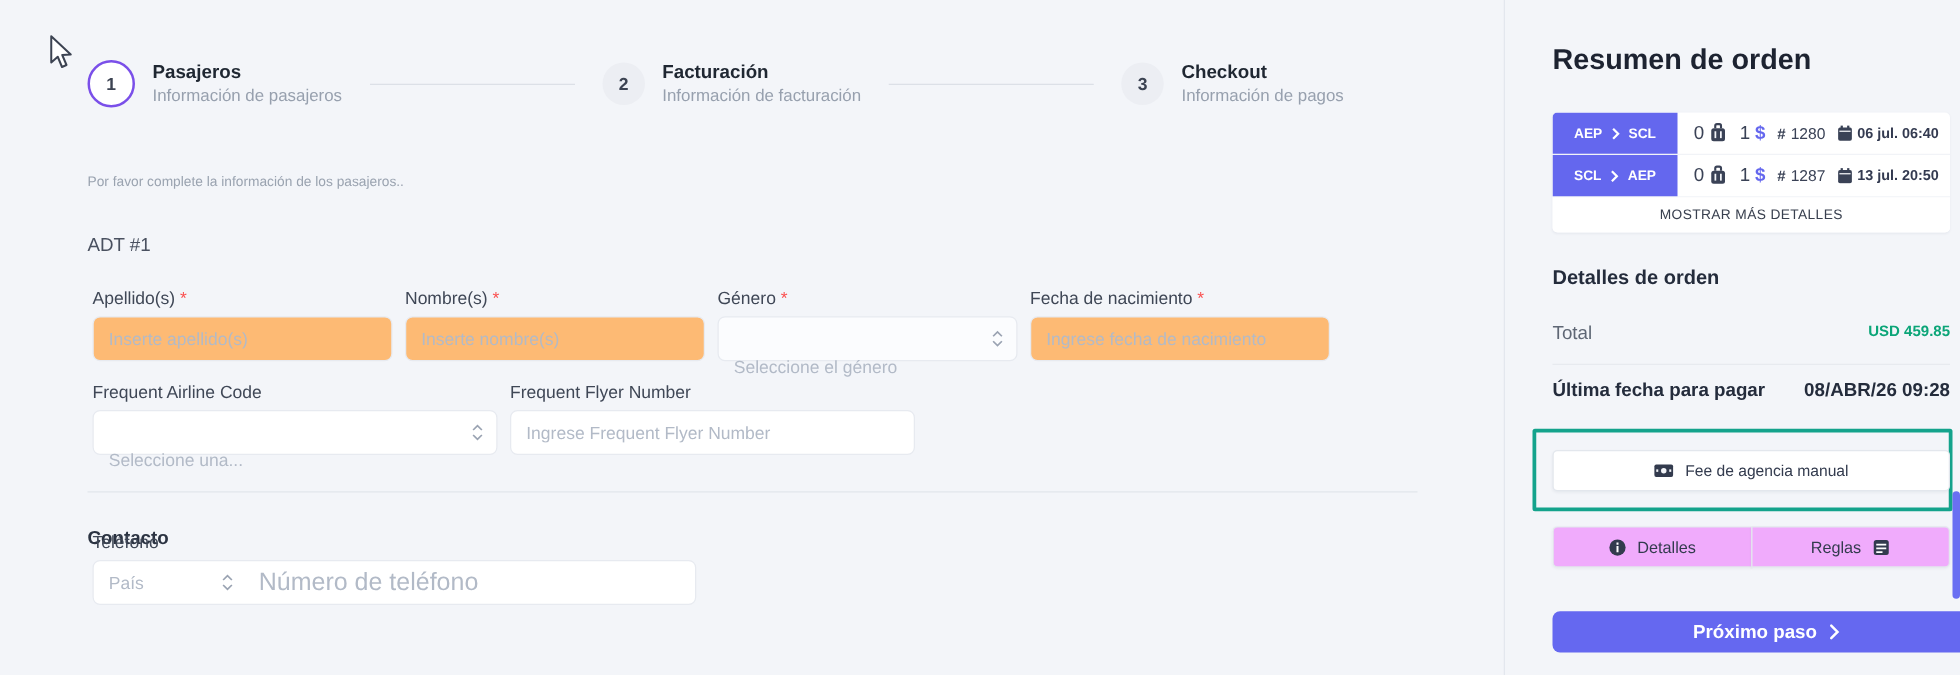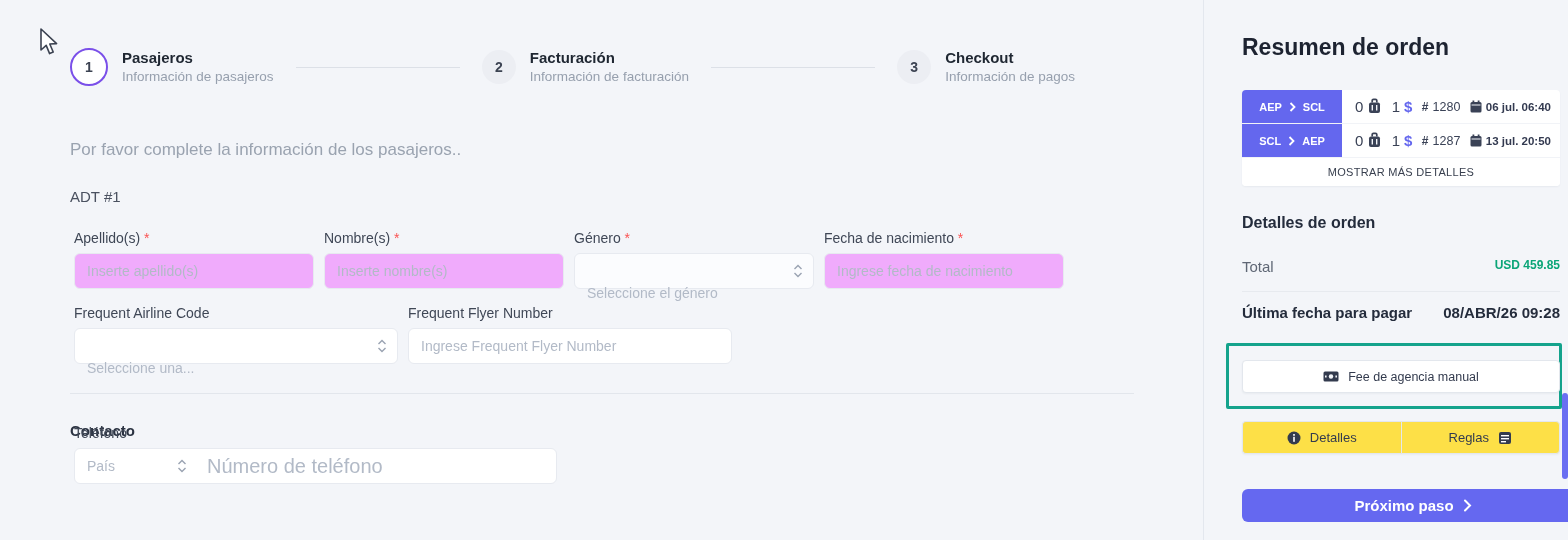--- a/index.html
+++ b/index.html
@@ -23,30 +23,30 @@
   .step-circle {
     width:38px; height:38px; border-radius:50%; background:#fff;
     border:2.5px solid #7a4fe9; display:flex; align-items:center; justify-content:center;
     font-weight:bold; font-size:14px; color:#3c4352; flex:0 0 auto;
   }
   .step-circle.inactive { width:34px; height:34px; border:none; background:#eceef3; }
   .step-title { font-size:15px; font-weight:bold; color:#1f2732; line-height:1.35; white-space:nowrap; }
   .step-sub { font-size:13.5px; color:#97a0ae; line-height:1.35; white-space:nowrap; }
   .connector { flex:1; height:1px; background:#dce0e7; margin:0 22px; min-width:90px; }
 
-  .intro { position:absolute; left:70px; top:140px; font-size:17px; color:#9aa3b0; }
+  .intro { position:absolute; left:70px; top:140px; font-size:11px; color:#9aa3b0; }
   .adt { position:absolute; left:70px; top:188px; font-size:15px; color:#4a5160; }
 
   .row1 { position:absolute; left:74px; top:230px; width:990px; display:grid; grid-template-columns:240px 240px 240px 240px; column-gap:10px; }
   .row2 { position:absolute; left:74px; top:305px; width:658px; display:grid; grid-template-columns:324px 324px; column-gap:10px; }
   .field label { display:block; font-size:14px; color:#3f4756; margin-bottom:7px; }
   .req { color:#fa5252; }
   .inp {
     width:100%; height:36px; border:1px solid #e7eaf0; border-radius:6px;
-    background:#f0abfc; padding:0 12px; font-size:14px; color:#3d4656;
+    background:#fdba74; padding:0 12px; font-size:14px; color:#3d4656;
     font-family:"Liberation Sans", sans-serif; outline:none;
   }
   .inp::placeholder { color:#b2bac7; }
   .selectbox {
     width:100%; height:36px; border:1px solid #e7eaf0; border-radius:6px;
     background:#fbfcfe; padding:0 10px 0 12px; display:flex; align-items:center;
     justify-content:space-between; cursor:pointer;
   }
   .selectbox .val { font-size:14px; color:#b2bac7;margin-top:44px; }
 
@@ -89,21 +89,21 @@
 
   .hl-box { position:absolute; left:22px; top:343px; width:336px; height:66px; border:3px solid #14a38c; border-radius:2px; }
   .fee-btn {
     position:absolute; left:38px; top:360px; width:318px; height:33px; background:#fff;
     border:1px solid #e3e7ed; border-radius:4px; display:flex; align-items:center;
     justify-content:center; gap:9px; cursor:pointer; font-size:12.5px; color:#333b4e;
     box-shadow:0 1px 2px rgba(40,50,80,.05);
   }
   .btn-row { position:absolute; left:38px; top:421px; width:318px; height:33px; display:flex; }
   .half-btn {
-    flex:1; background:#fde047; border:1px solid #e3e7ed; display:flex; align-items:center;
+    flex:1; background:#f0abfc; border:1px solid #e3e7ed; display:flex; align-items:center;
     justify-content:center; gap:9px; cursor:pointer; font-size:13px; color:#333b4e;
     box-shadow:0 1px 2px rgba(40,50,80,.05);
   }
   .half-btn.left { border-radius:4px 0 0 4px; border-right:none; }
   .half-btn.right { border-radius:0 4px 4px 0; }
   .next-btn {
     position:absolute; left:38px; top:489px; width:342px; height:33px; background:#6568f0;
     border:none; border-radius:6px; color:#fff; font-size:15px; font-weight:bold;
     display:flex; align-items:center; justify-content:center; gap:9px; cursor:pointer;
     font-family:"Liberation Sans", sans-serif;

